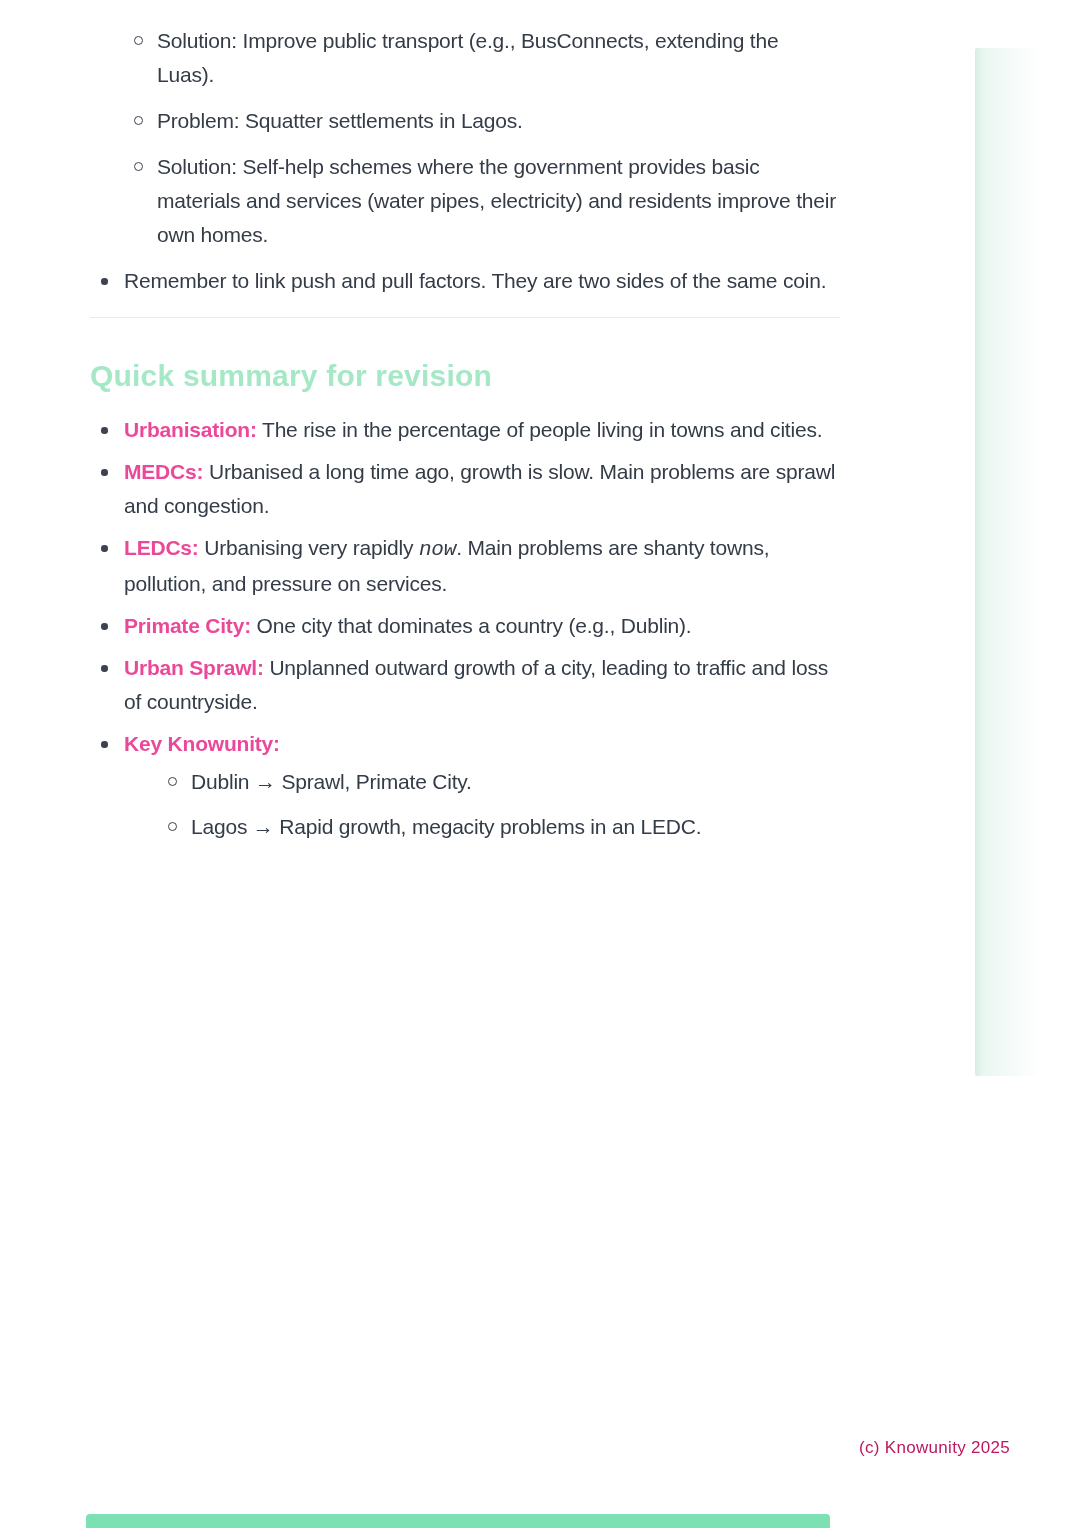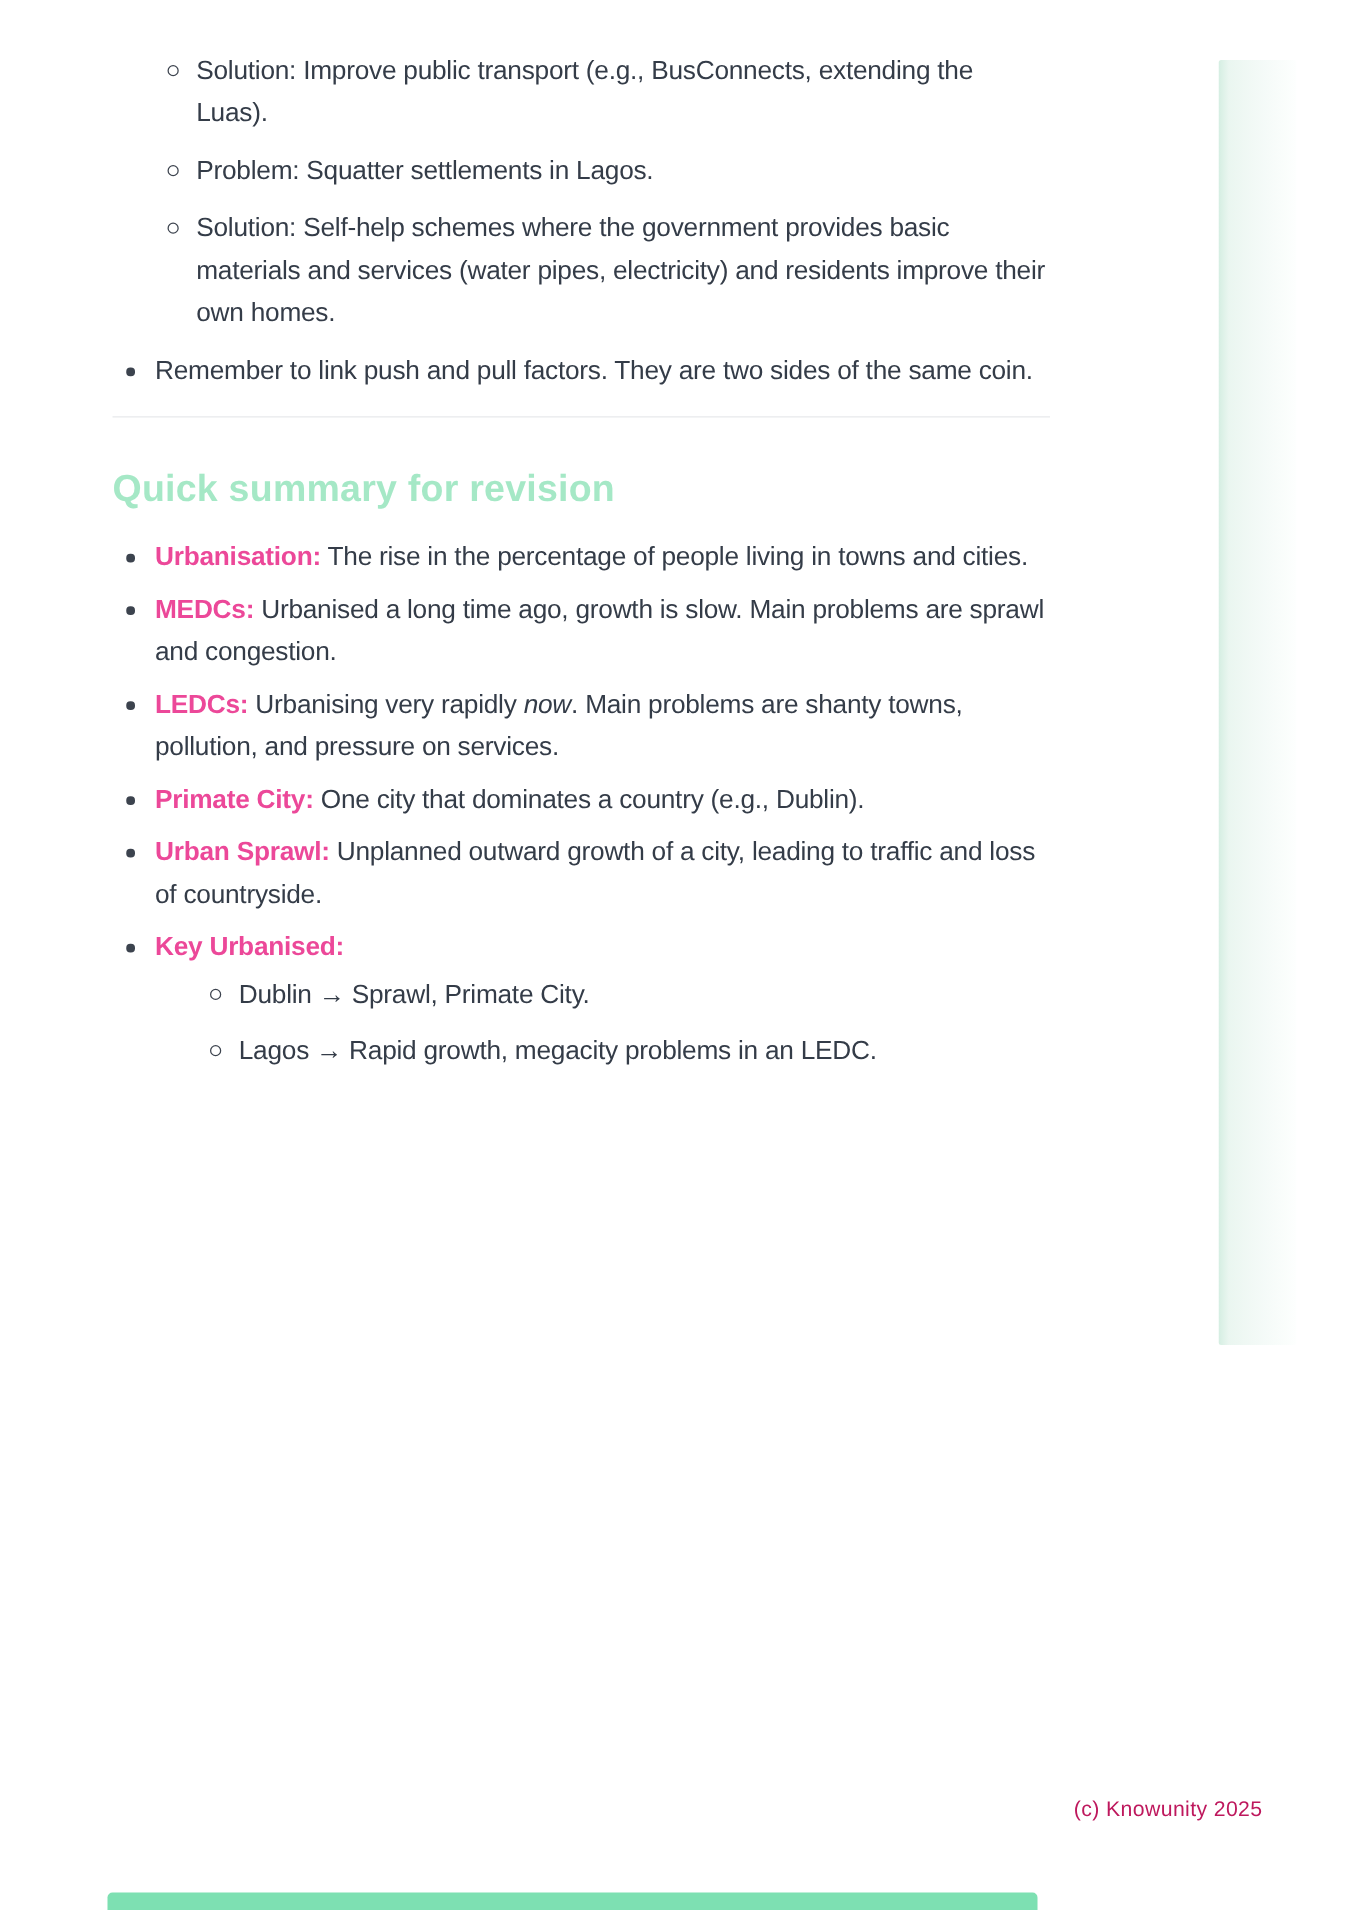--- a/index.html
+++ b/index.html
@@ -27,21 +27,21 @@
     top: 0;
     width: 750px;
   }
   ul { list-style: none; margin: 0; padding: 0; }
   li {
     position: relative;
     font-size: 21px;
     line-height: 34px;
     letter-spacing: -0.2px;
   }
-  .toplist { padding-top: 40px; }
+  .toplist { padding-top: 24px; }
   li.sub { padding-left: 67px; margin-bottom: 12px; }
   li.sub::before {
     content: "";
     position: absolute;
     left: 44px;
     top: 12px;
     width: 7px;
     height: 7px;
     border: 1.7px solid #3c434e;
     border-radius: 50%;
@@ -67,21 +67,21 @@
     margin: 39px 0 0 0;
     font-size: 30px;
     line-height: 38px;
     font-weight: 700;
     letter-spacing: 0.2px;
     color: #a5e8c6;
   }
   .summarylist { margin-top: 18px; }
   .summarylist > li.main { margin-bottom: 8px; }
   .lead { font-weight: 700; color: #ec4899; }
-  em.it { font-style: italic; }
+  em.it { font-style: italic; font-family: Liberation Mono, monospace; }
   .sublist { margin-top: 4px; }
   .sublist li.sub { margin-bottom: 11px; }
   .footer {
     position: absolute;
     top: 1438px;
     right: 70px;
     font-size: 17px;
     letter-spacing: 0.3px;
     color: #be185d;
   }
@@ -114,21 +114,21 @@
     <hr class="divider">
 
     <h2 class="summary-heading">Quick summary for revision</h2>
 
     <ul class="summarylist">
       <li class="main"><span class="lead">Urbanisation:</span><span> The rise in the percentage of people living in towns and cities.</span></li>
       <li class="main"><span class="lead">MEDCs:</span><span> Urbanised a long time ago, growth is slow. Main problems are sprawl and congestion.</span></li>
       <li class="main"><span class="lead">LEDCs:</span><span> Urbanising very rapidly </span><em class="it">now</em><span>. Main problems are shanty towns, pollution, and pressure on services.</span></li>
       <li class="main"><span class="lead">Primate City:</span><span> One city that dominates a country (e.g., Dublin).</span></li>
       <li class="main"><span class="lead">Urban Sprawl:</span><span> Unplanned outward growth of a city, leading to traffic and loss of countryside.</span></li>
-      <li class="main"><span class="lead">Key Urbanised:</span>
+      <li class="main"><span class="lead">Key Knowunity:</span>
         <ul class="sublist">
           <li class="sub">Dublin → Sprawl, Primate City.</li>
           <li class="sub">Lagos → Rapid growth, megacity problems in an LEDC.</li>
         </ul>
       </li>
     </ul>
 
   </div>
 
   <div class="footer">(c) Knowunity 2025</div>

